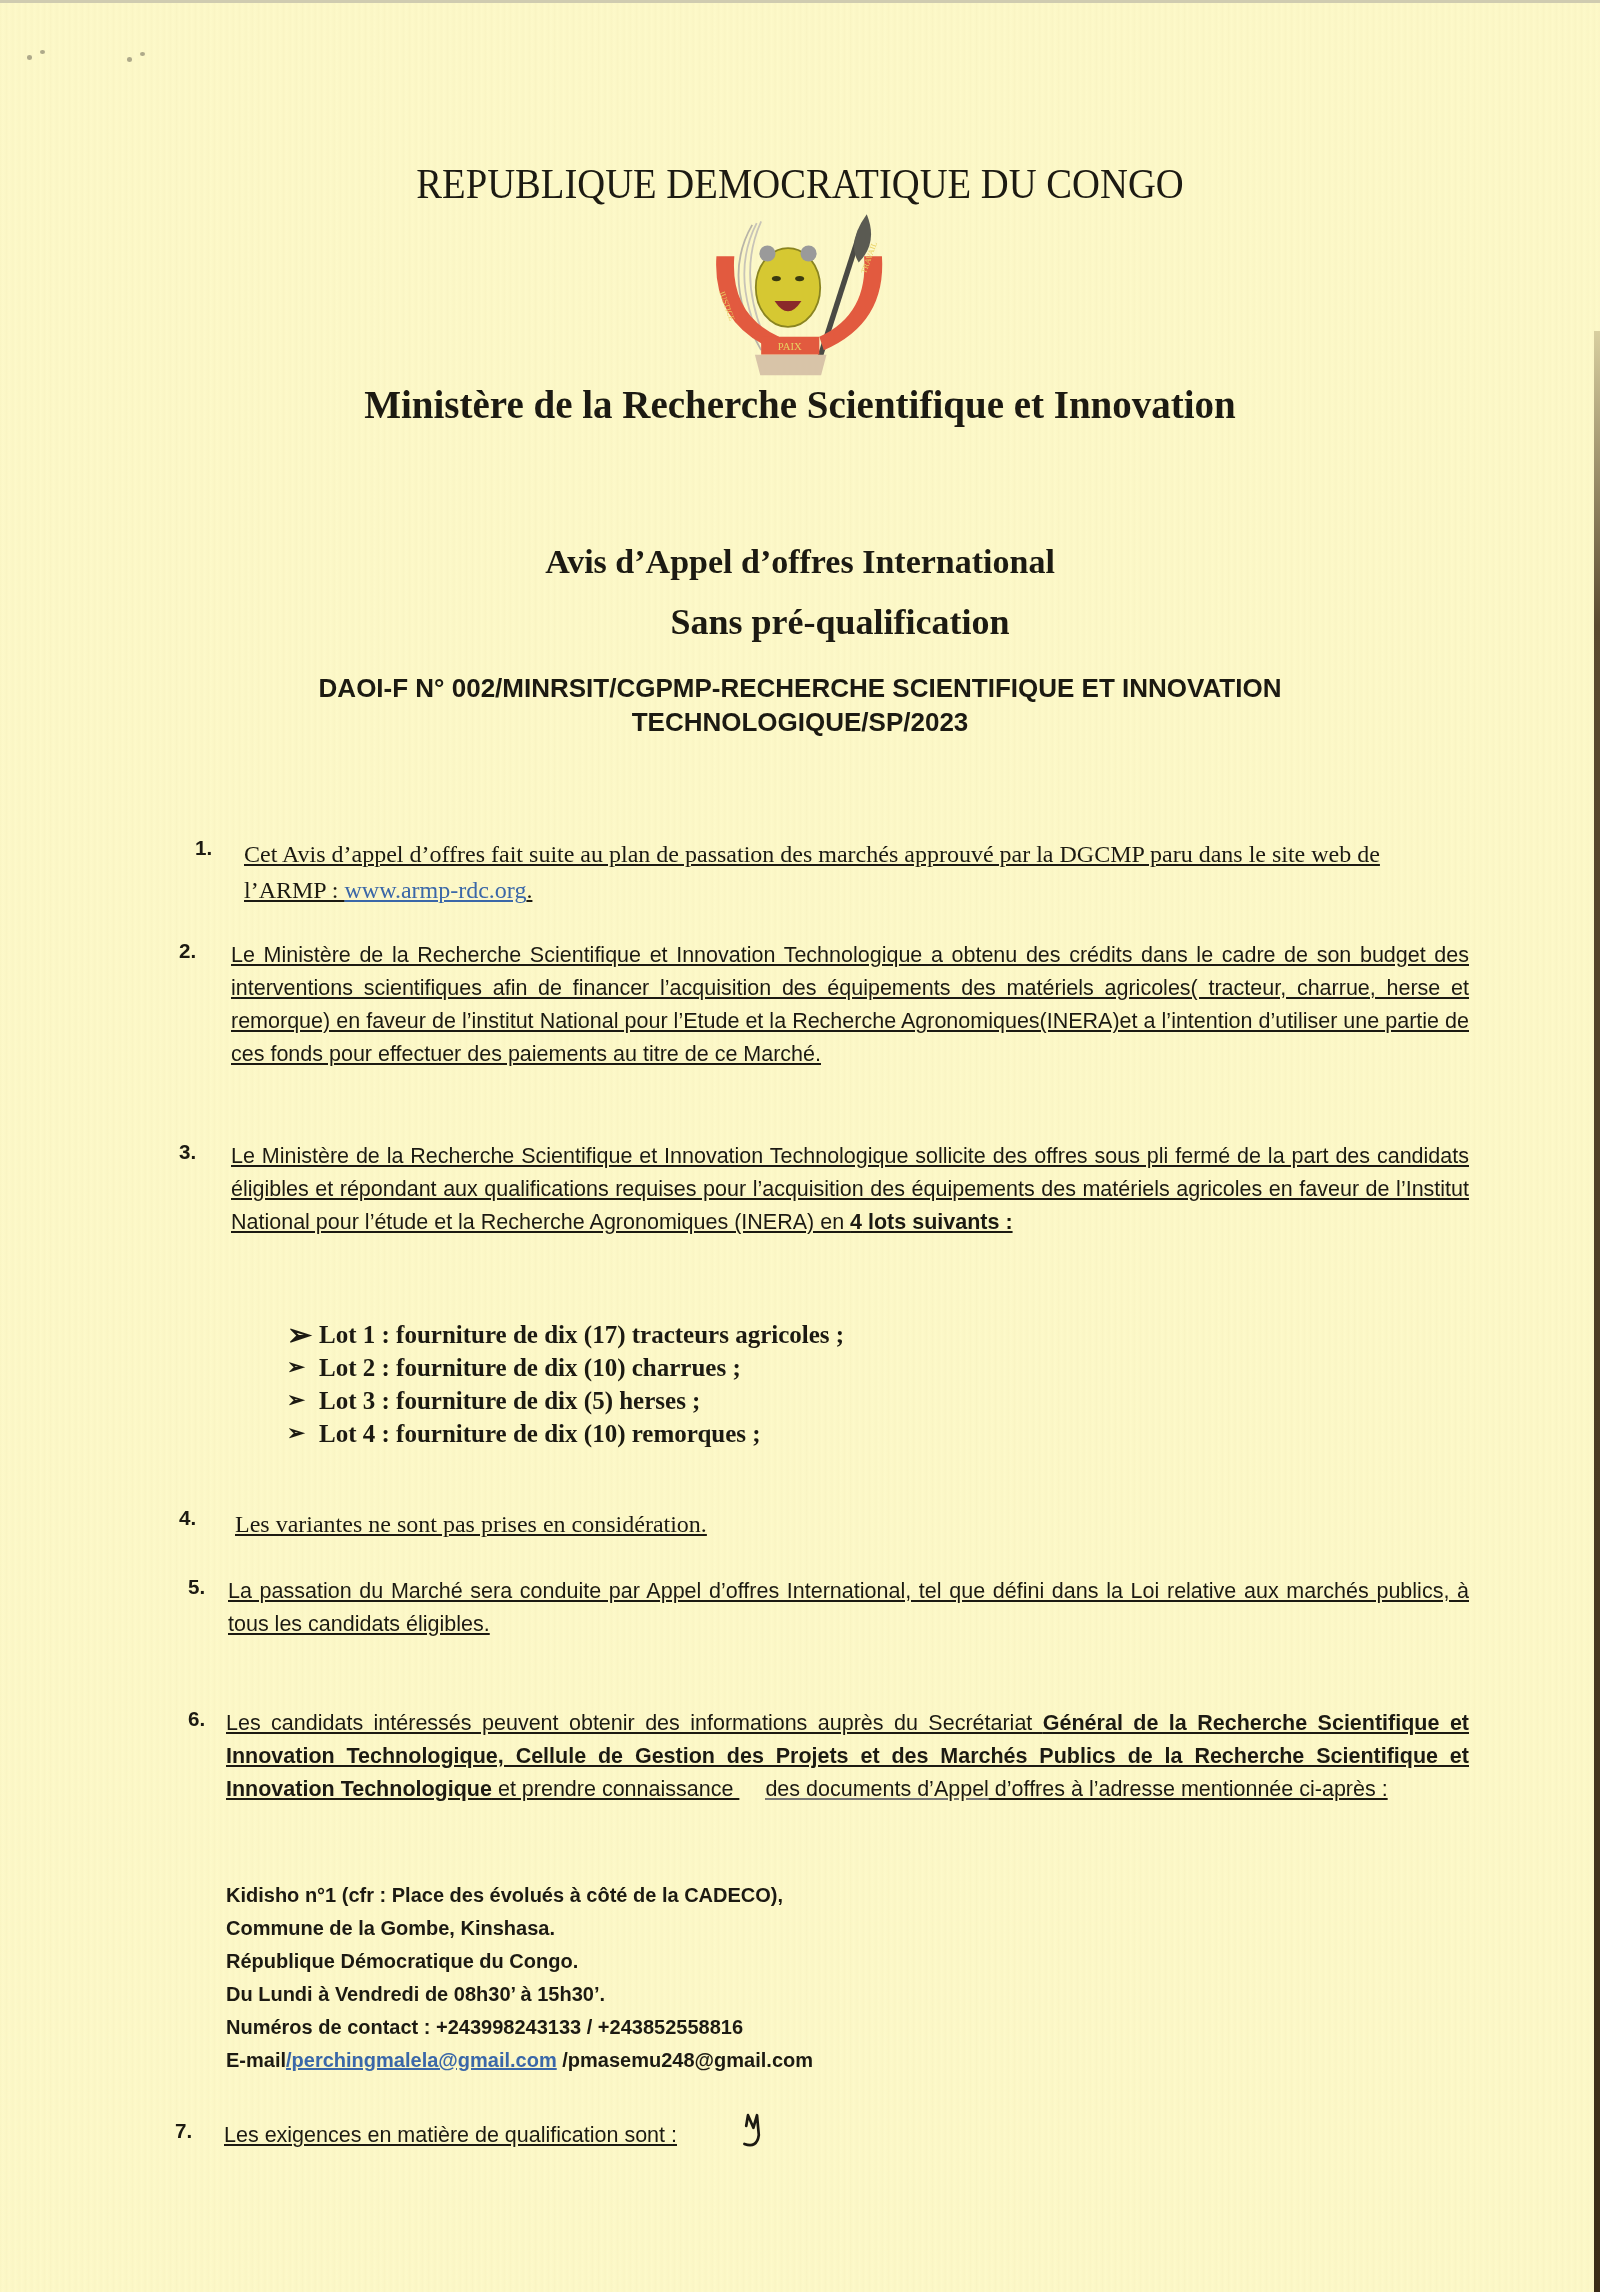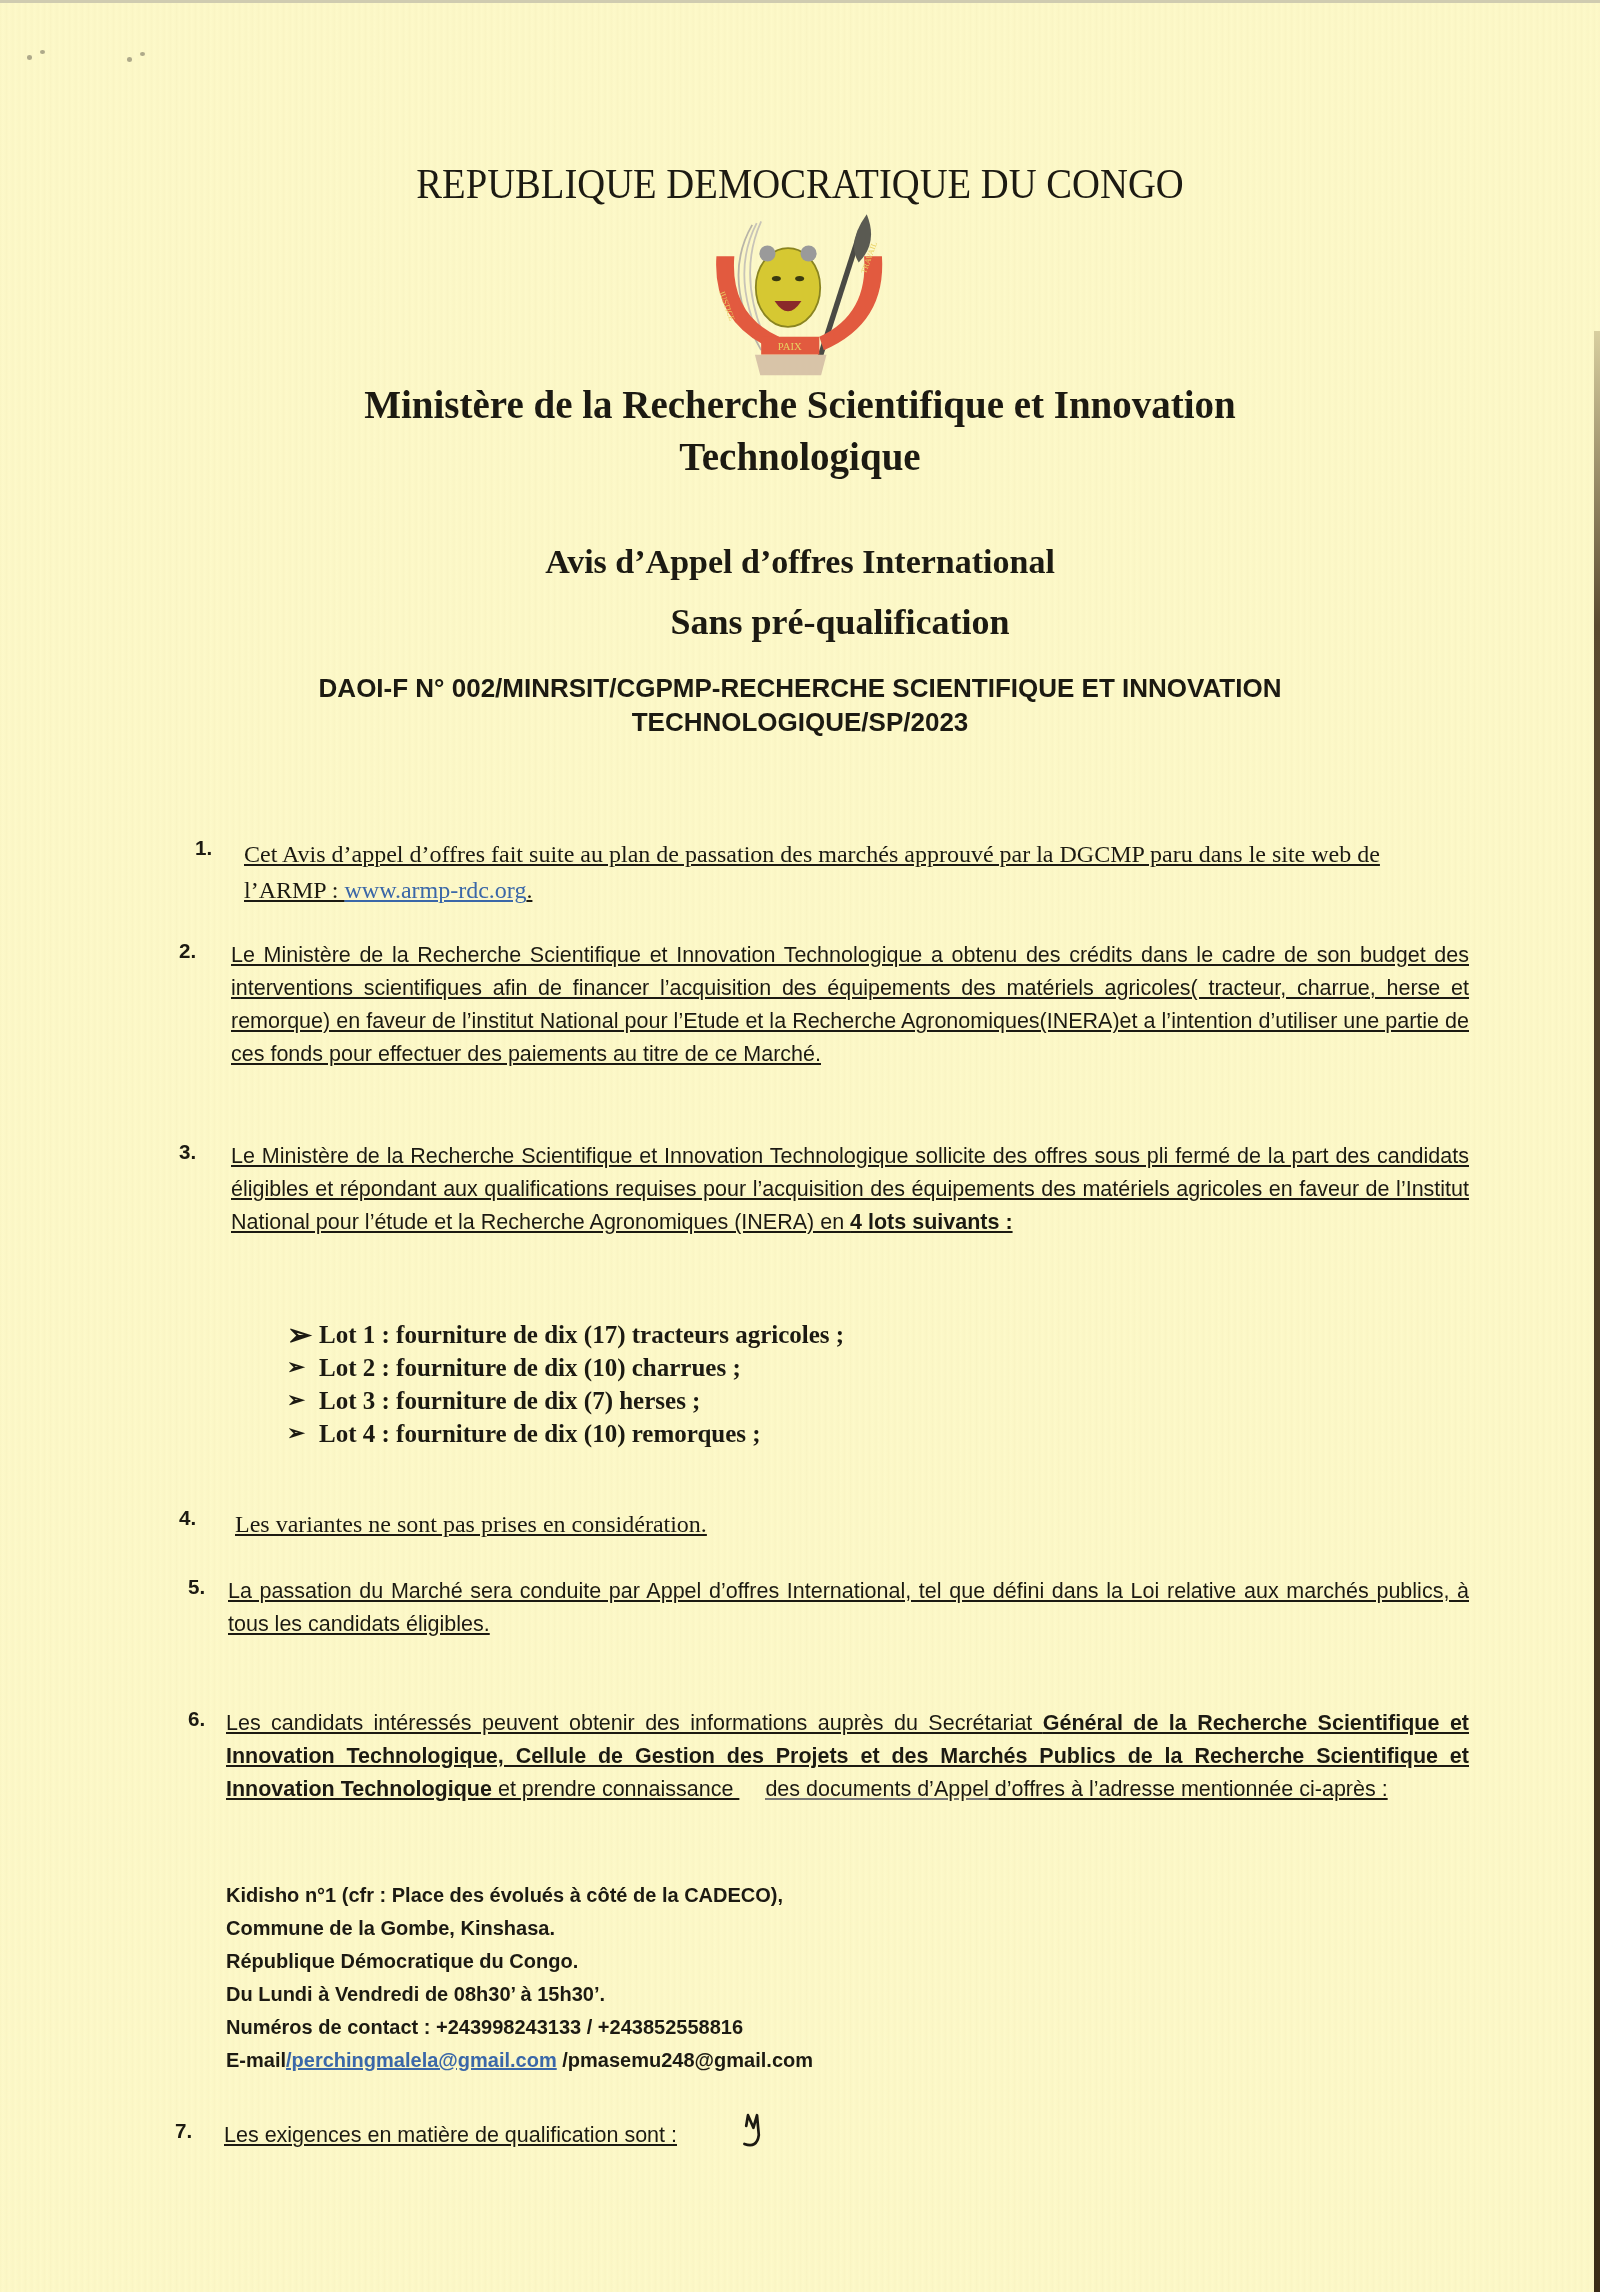--- a/index.html
+++ b/index.html
@@ -218,21 +218,20 @@
     <rect x="105" y="145" width="65" height="20" fill="#e25a3f"></rect>
     <text x="137" y="160" text-anchor="middle" font-family="Liberation Serif, serif" font-size="12" fill="#e8d060">PAIX</text>
     <text x="58" y="95" font-family="Liberation Serif, serif" font-size="9" fill="#e8d060" transform="rotate(70 58 95)">JUSTICE</text>
     <text x="222" y="75" font-family="Liberation Serif, serif" font-size="9" fill="#e8d060" transform="rotate(-70 222 75)">TRAVAIL</text>
 
     <path d="M98 165 L178 165 L172 188 L104 188 Z" fill="#d8c4a8"></path>
   </svg>
 
   <div class="center serif h-ministry">
     <div>Ministère de la Recherche Scientifique et Innovation</div>
-    <div>Technologique</div>
   </div>
 
   <div class="center serif h-avis">Avis d’Appel d’offres International</div>
   <div class="center serif h-sans">Sans pré-qualification</div>
 
   <div class="center sans h-ref">
     <div>DAOI-F N° 002/MINRSIT/CGPMP-RECHERCHE SCIENTIFIQUE ET INNOVATION</div>
     <div>TECHNOLOGIQUE/SP/2023</div>
   </div>
 
@@ -255,21 +254,21 @@
     <li>
         <span class="arrow">➢</span>
         <span>Lot 1 : fourniture de dix (17) tracteurs agricoles ;</span>
       </li>
     <li>
         <span class="arrow">➢</span>
         <span>Lot 2 : fourniture de dix  (10) charrues ;</span>
       </li>
     <li>
         <span class="arrow">➢</span>
-        <span>Lot 3 : fourniture de dix  (7) herses ;</span>
+        <span>Lot 3 : fourniture de dix  (5) herses ;</span>
       </li>
     <li>
         <span class="arrow">➢</span>
         <span>Lot 4 : fourniture de dix (10) remorques ;</span>
       </li>
   </ul>
 
   <div class="item serif-item" style="top:1503px; left:179px;">
     <span class="num">4.</span>
     <div class="body" style="margin-left:56px;">Les variantes ne sont pas prises en considération.</div>

